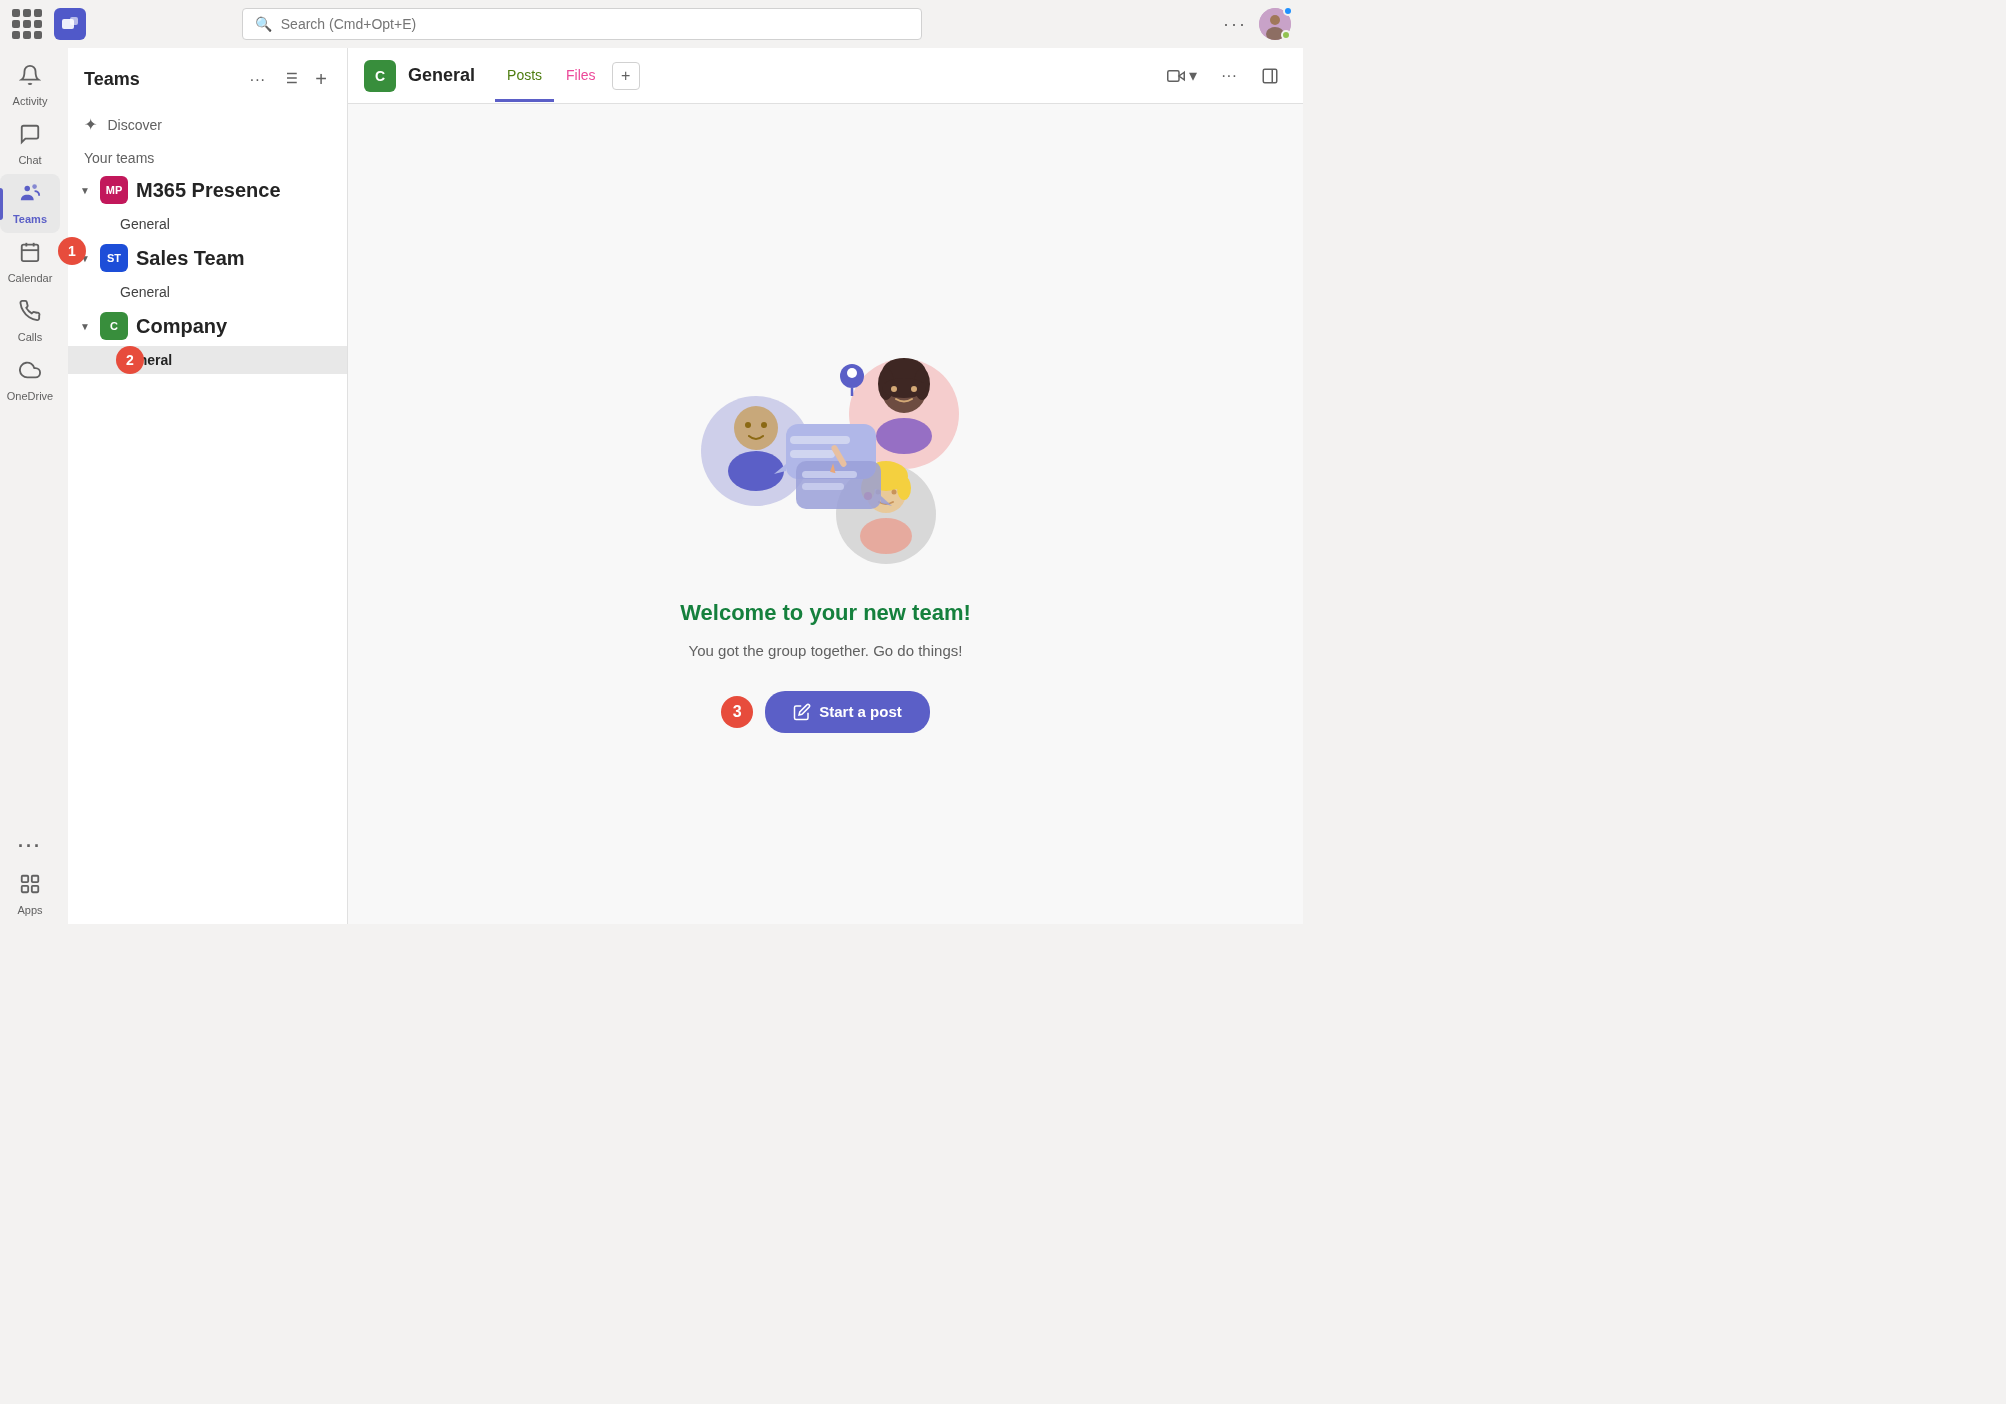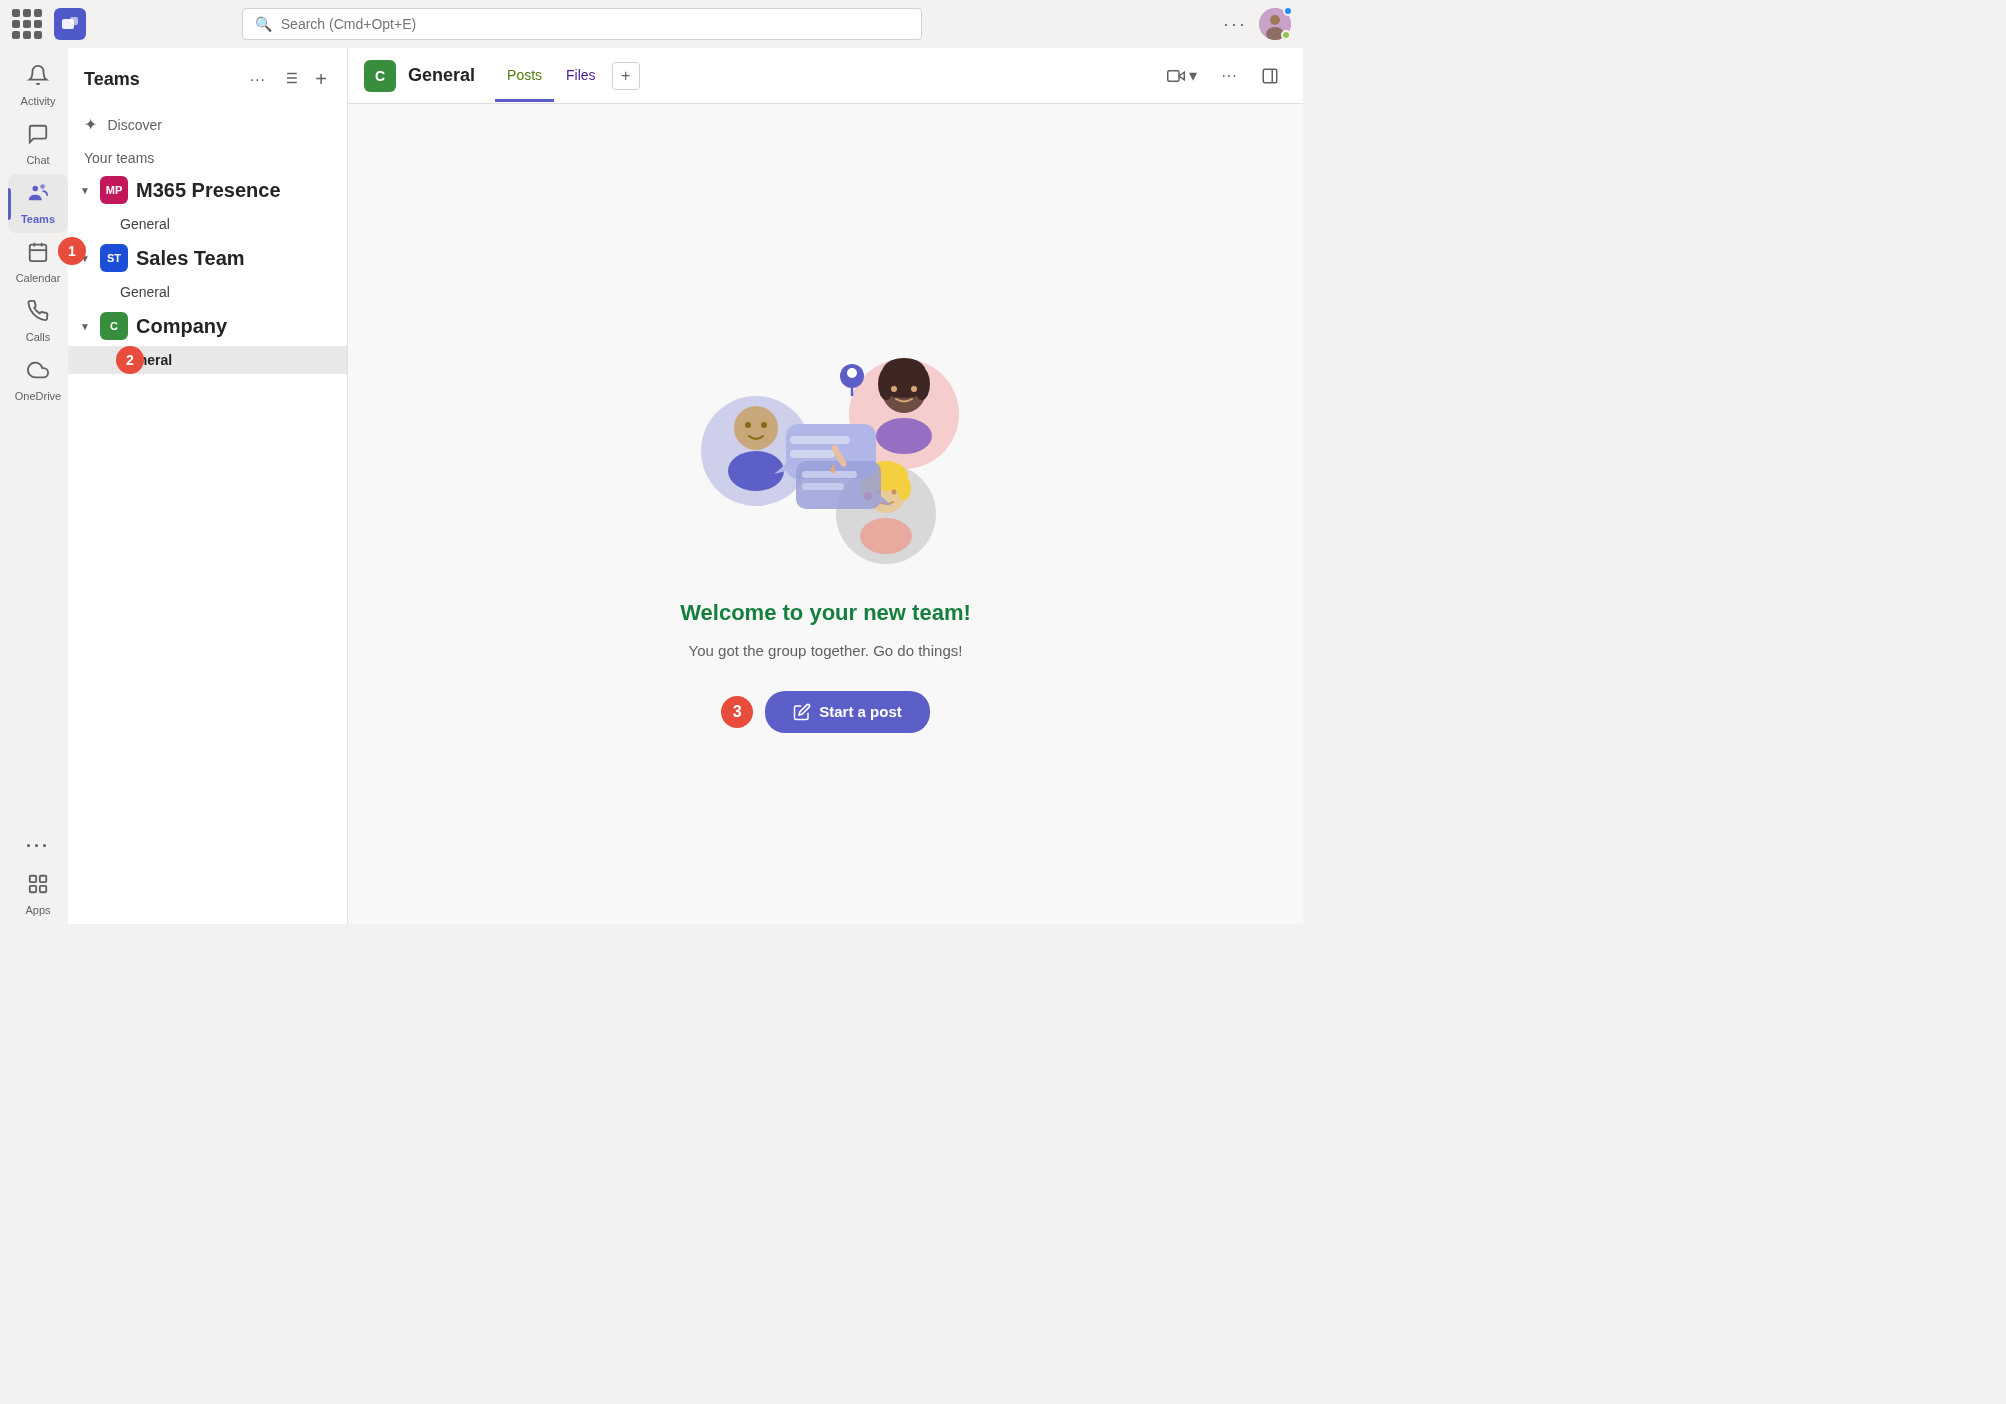--- a/index.html
+++ b/index.html
@@ -89,21 +89,21 @@
       flex: 1;
       overflow: hidden;
     }
 
     
     .sidebar-narrow {
       width: 68px;
       background: #f3f2f1;
       display: flex;
       flex-direction: column;
-      align-items: flex-end;
+      align-items: flex-start;
       padding-top: 8px;
       gap: 0;
       flex-shrink: 0;
     }
     .nav-item {
       display: flex;
       flex-direction: column;
       align-items: center;
       justify-content: center;
       width: 60px;
@@ -230,21 +230,21 @@
       background: #3b7a57;
       border-radius: 6px;
       display: flex; align-items: center; justify-content: center;
       color: white; font-size: 14px; font-weight: 700;
       flex-shrink: 0;
     }
     .channel-title { font-size: 18px; font-weight: 700; color: #242424; }
     .channel-tabs { display: flex; align-items: center; gap: 0; margin-left: 8px; }
     .channel-tab {
       font-size: 14px;
-      color: #4c1d95;
+      color: #ec4899;
       padding: 16px 12px;
       cursor: pointer;
       border-bottom: 3px solid transparent;
       position: relative;
       top: 1px;
     }
     .channel-tab.active { color: #4d7c0f; border-bottom-color: #5b5fc7; font-weight: 400; }
     .channel-tab-add {
       width: 28px; height: 28px;
       border: 1px solid #d1d1d1;

